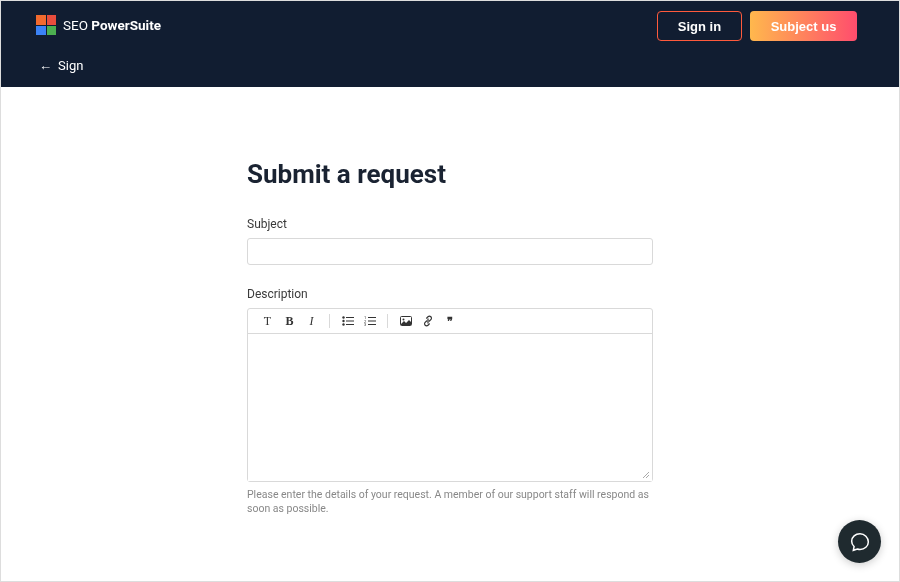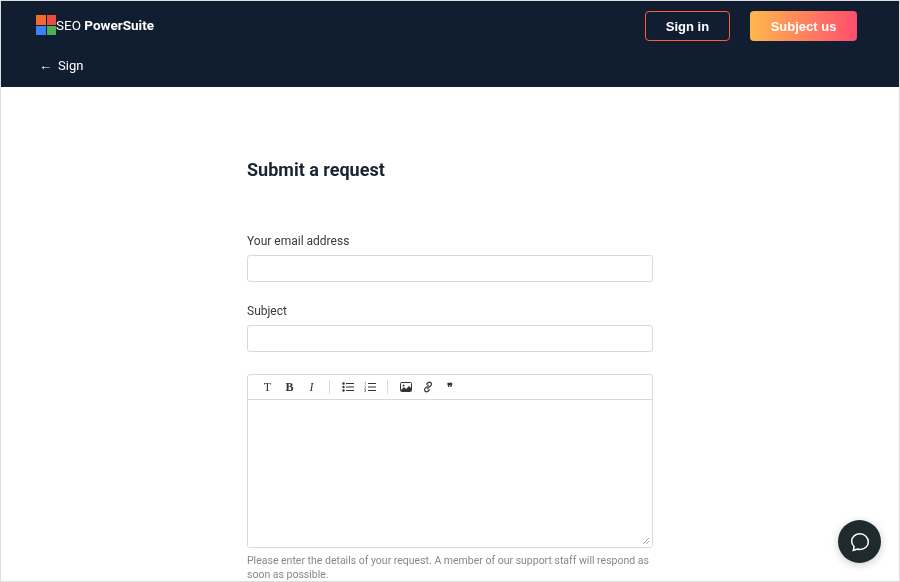--- a/index.html
+++ b/index.html
@@ -21,20 +21,21 @@
       width: 100%;
       height: 86px;
       position: relative;
     }
     .logo-area {
       position: absolute;
       left: 35px;
       top: 14px;
       display: flex;
       align-items: center;
+      gap: 7px;
     }
     .logo-icon {
       width: 20px;
       height: 20px;
       display: grid;
       grid-template-columns: 1fr 1fr;
       grid-template-rows: 1fr 1fr;
       gap: 1px;
     }
     .logo-sq1 { background: #f26a2e; }
@@ -47,21 +48,21 @@
       font-weight: 400;
     }
     .logo-text b {
       font-weight: 700;
     }
     .header-buttons {
       position: absolute;
       right: 42px;
       top: 10px;
       display: flex;
-      gap: 20px;
+      gap: 8px;
     }
     .btn {
       height: 30px;
       min-width: 85px;
       padding: 0 16px;
       border-radius: 4px;
       font-size: 13px;
       font-weight: 700;
       display: flex;
       align-items: center;
@@ -96,24 +97,24 @@
     .main {
       padding-top: 72px;
       display: flex;
       flex-direction: column;
       align-items: center;
     }
     .form-area {
       width: 406px;
     }
     .page-title {
-      font-size: 18px;
+      font-size: 26px;
       font-weight: 700;
       color: #1a2332;
-      margin-bottom: 54px;
+      margin-bottom: 28px;
     }
     .field-group {
       margin-bottom: 22px;
     }
     .field-label {
       font-size: 12px;
       color: #3a3a3a;
       margin-bottom: 7px;
       display: block;
     }
@@ -227,31 +228,28 @@
   <div class="back-link">
     <span class="back-arrow">←</span>
     <span>Sign</span>
   </div>
 </div>
 
 <div class="main">
   <div class="form-area">
     <h1 class="page-title">Submit a request</h1>
 
-    <div class="field-group">
-      <label class="field-label">Your email address</label>
-      <input type="text" class="text-input" style="">
-    </div>
 
     <div class="field-group">
       <label class="field-label">Subject</label>
       <input type="text" class="text-input" style="">
     </div>
 
     <div class="field-group" style="margin-bottom:0">
+      <label class="field-label">Description</label>
       <div class="editor-wrapper">
         <div class="editor-toolbar">
           <div class="toolbar-group">
             <div class="toolbar-btn">
               <span style="font-family:serif;font-size:12px;">T</span>
             </div>
             <div class="toolbar-btn">
               <span style="font-weight:700;font-family:serif;font-size:12px;">B</span>
             </div>
             <div class="toolbar-btn">

